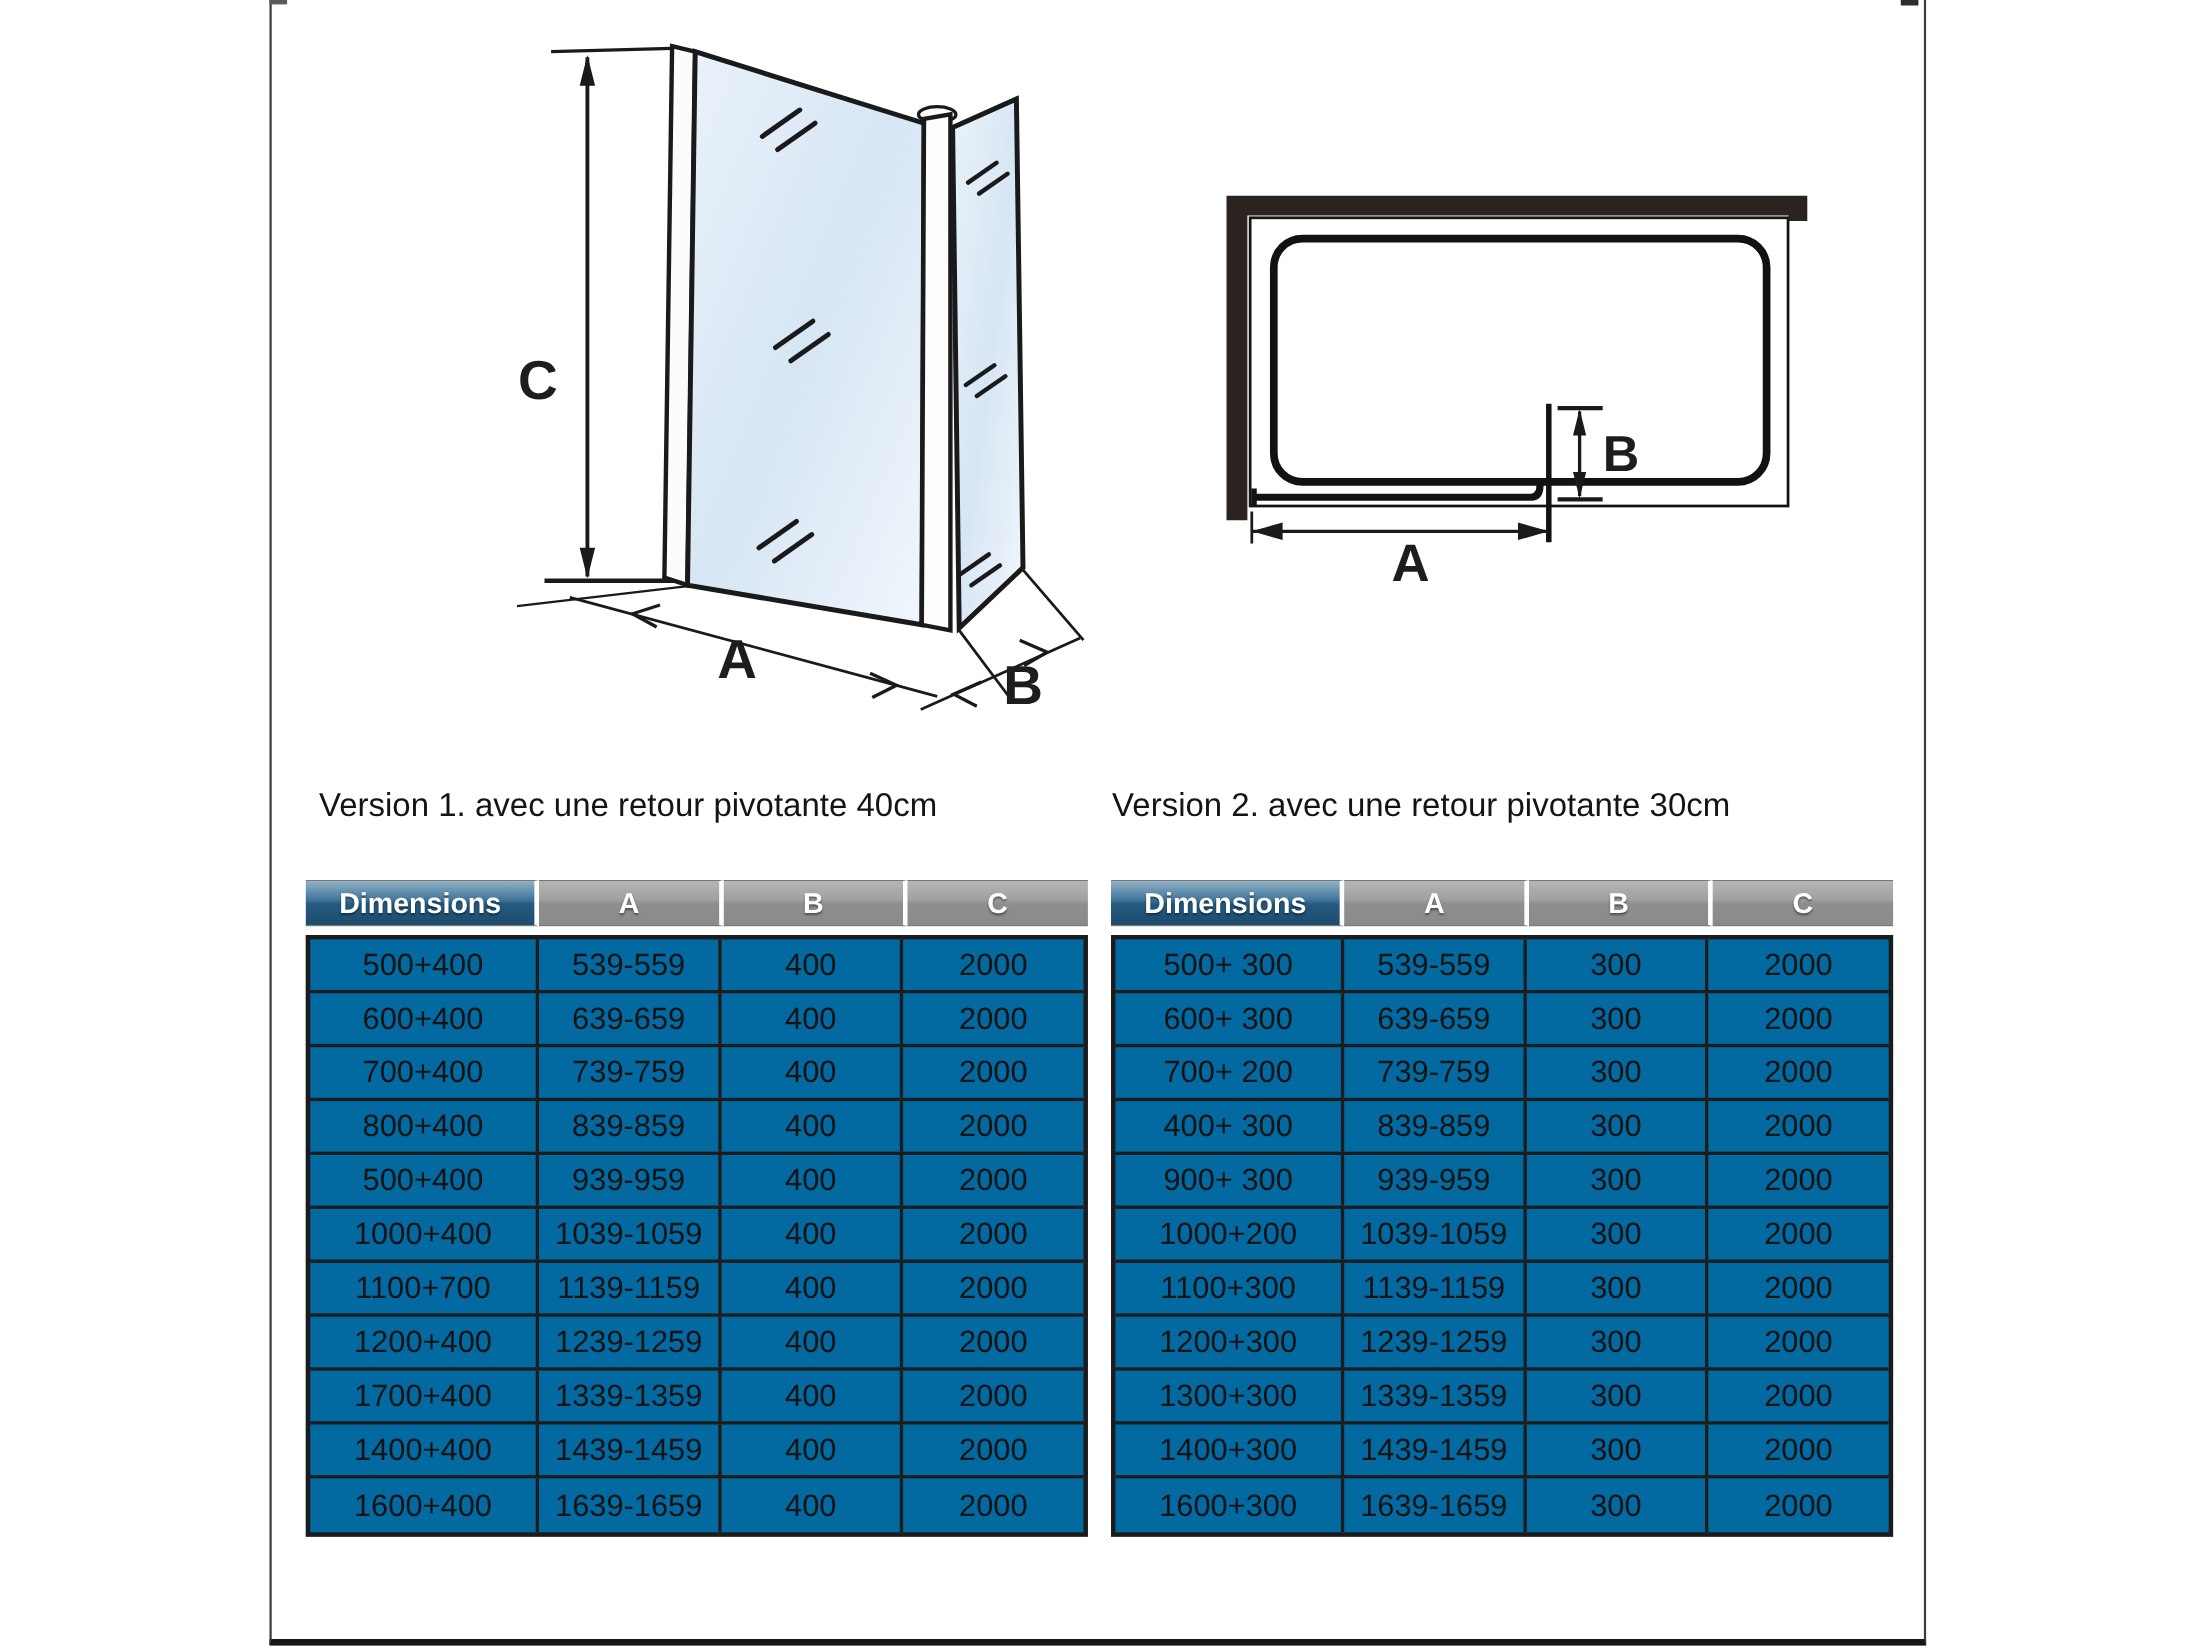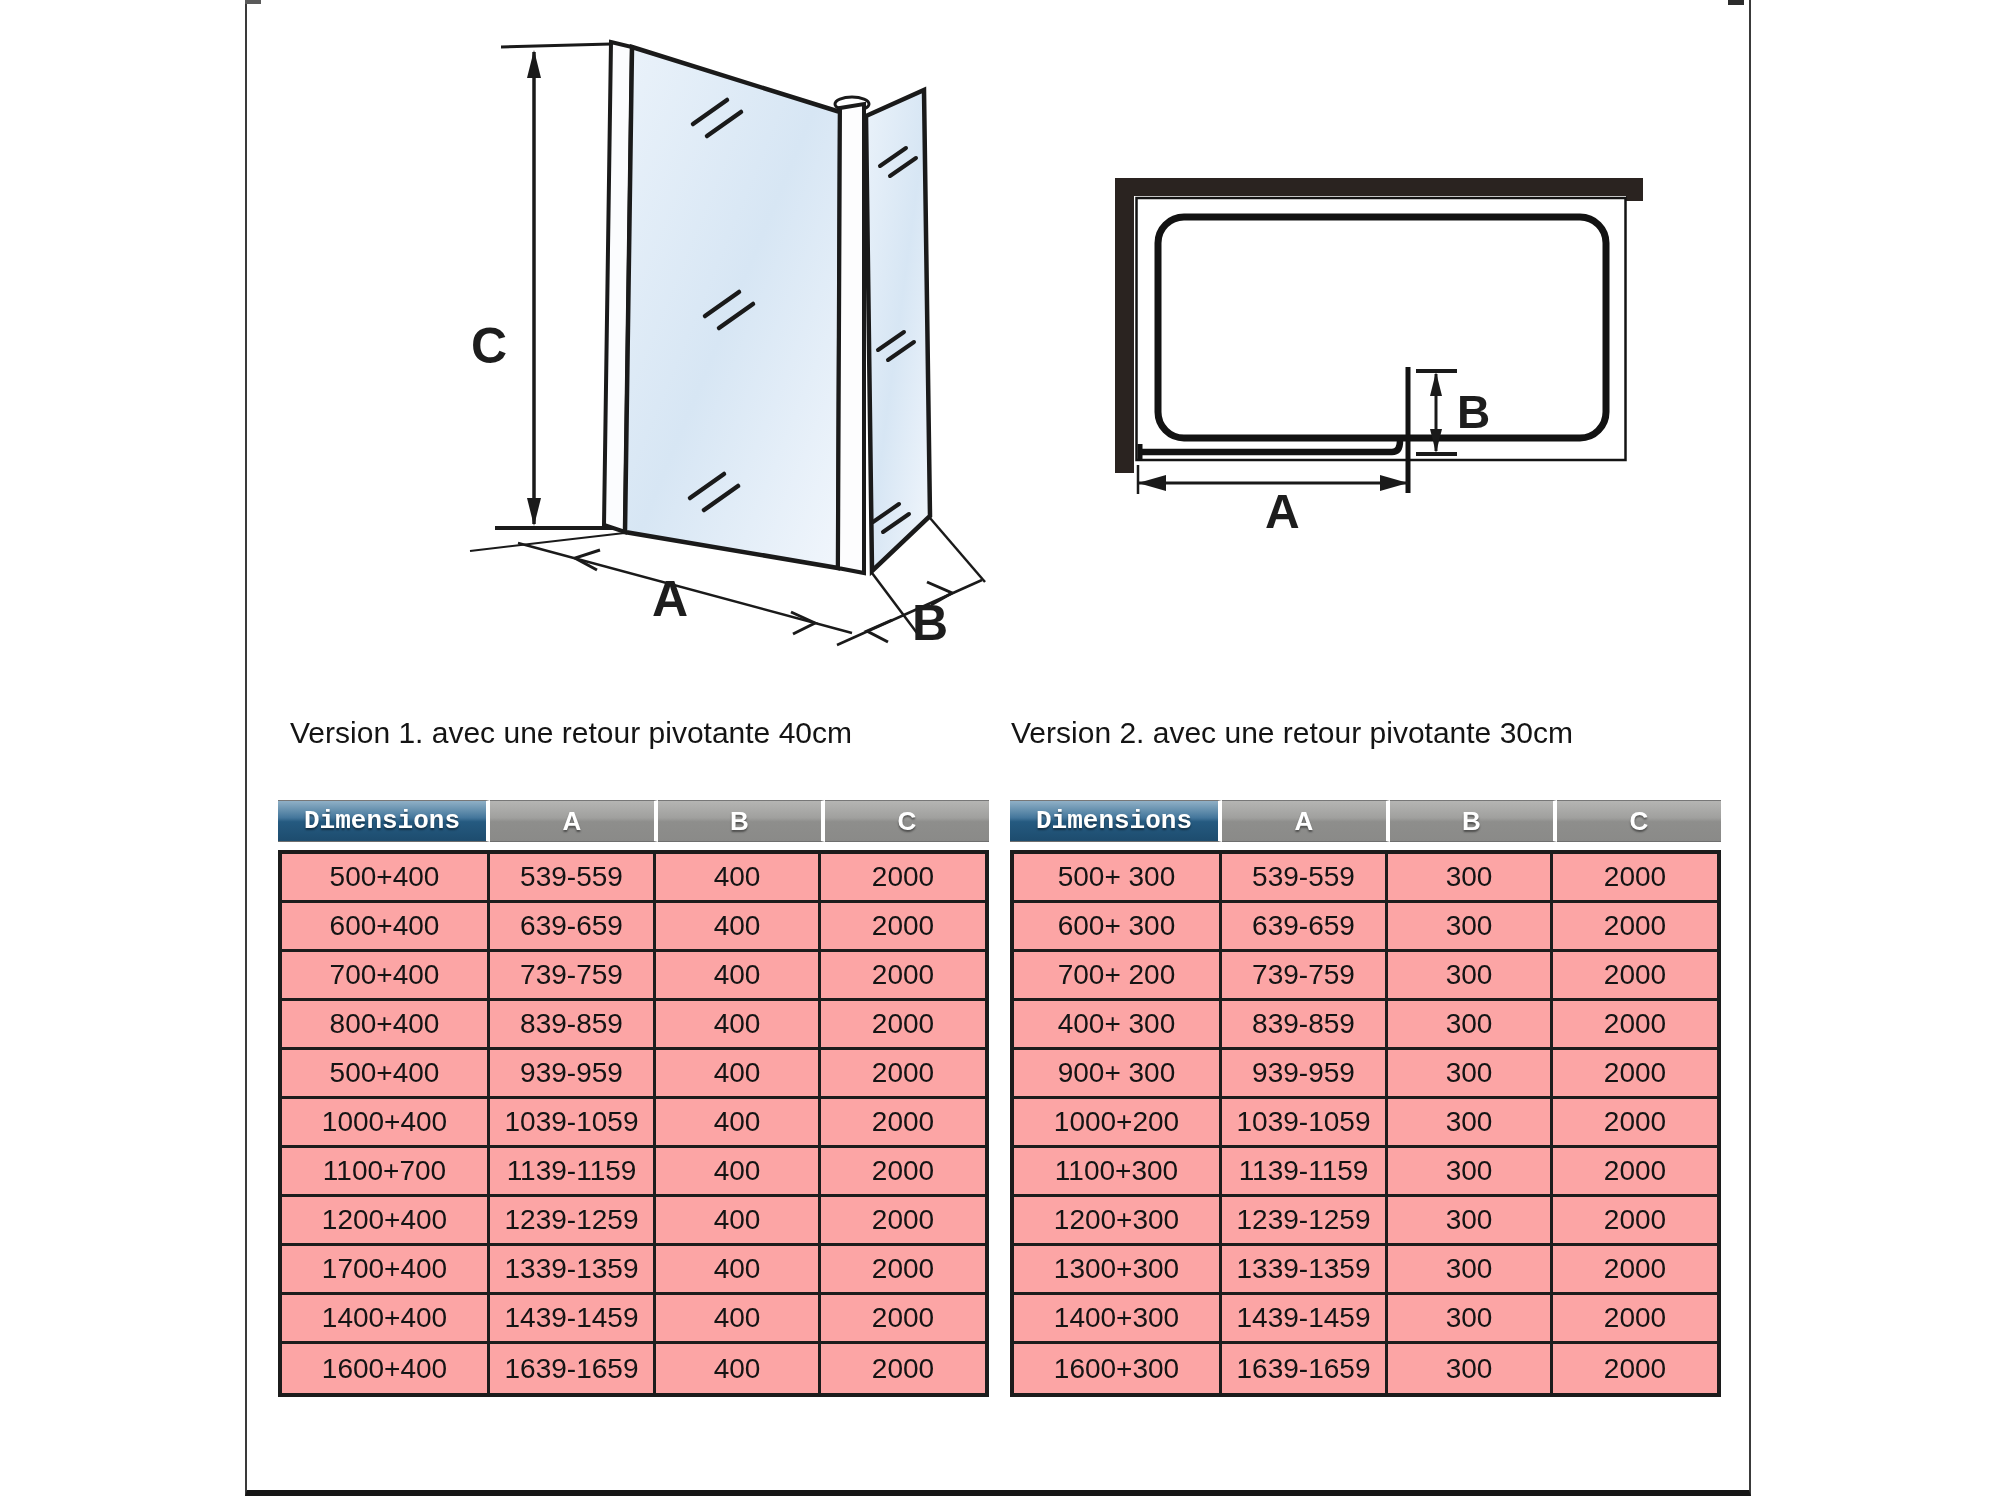--- a/index.html
+++ b/index.html
@@ -22,25 +22,25 @@
 
   .dim-table{position:absolute;top:800px;width:711px;}
   #table-1{left:278px;}
   #table-2{left:1010px;}
 
   .thead{display:grid;grid-template-columns:212px 168px 167px 164px;height:42px;}
   .th{display:flex;align-items:center;justify-content:center;color:#fff;
       font-size:26px;font-weight:700;text-shadow:0 2px 2px rgba(0,0,0,.45);
       border-right:4px solid #fff;box-sizing:border-box;border-top:1px solid #777;border-bottom:1px solid #6e6e6e;}
   .th:last-child{border-right:none;}
-  .th-dim{background:linear-gradient(to bottom,#8fb0c6 0%,#44769b 42%,#255a80 52%,#1d4c6e 100%);font-family:Liberation Mono, monospace;}
+  .th-dim{background:linear-gradient(to bottom,#8fb0c6 0%,#44769b 42%,#255a80 52%,#1d4c6e 100%);}
   .th-abc{background:linear-gradient(to bottom,#b5b5b3 0%,#a0a09e 42%,#8e8e8c 52%,#8a8a88 100%);}
 
   .tbody{position:absolute;top:50px;left:0;width:711px;
-         border:4px solid #1c1c1c;box-sizing:border-box;background:#fca5a5;}
+         border:4px solid #1c1c1c;box-sizing:border-box;background:#0369a1;}
   .trow{display:grid;grid-template-columns:208px 166px 165px 164px;height:49px;
         border-bottom:3px solid #1c1c1c;box-sizing:border-box;}
   .trow:last-child{border-bottom:none;}
   .tcell{display:flex;align-items:center;justify-content:center;
          font-size:28px;color:#141414;border-right:3px solid #1c1c1c;box-sizing:border-box;}
   .tcell:last-child{border-right:none;}
 </style>
 </head>
 <body>
 

